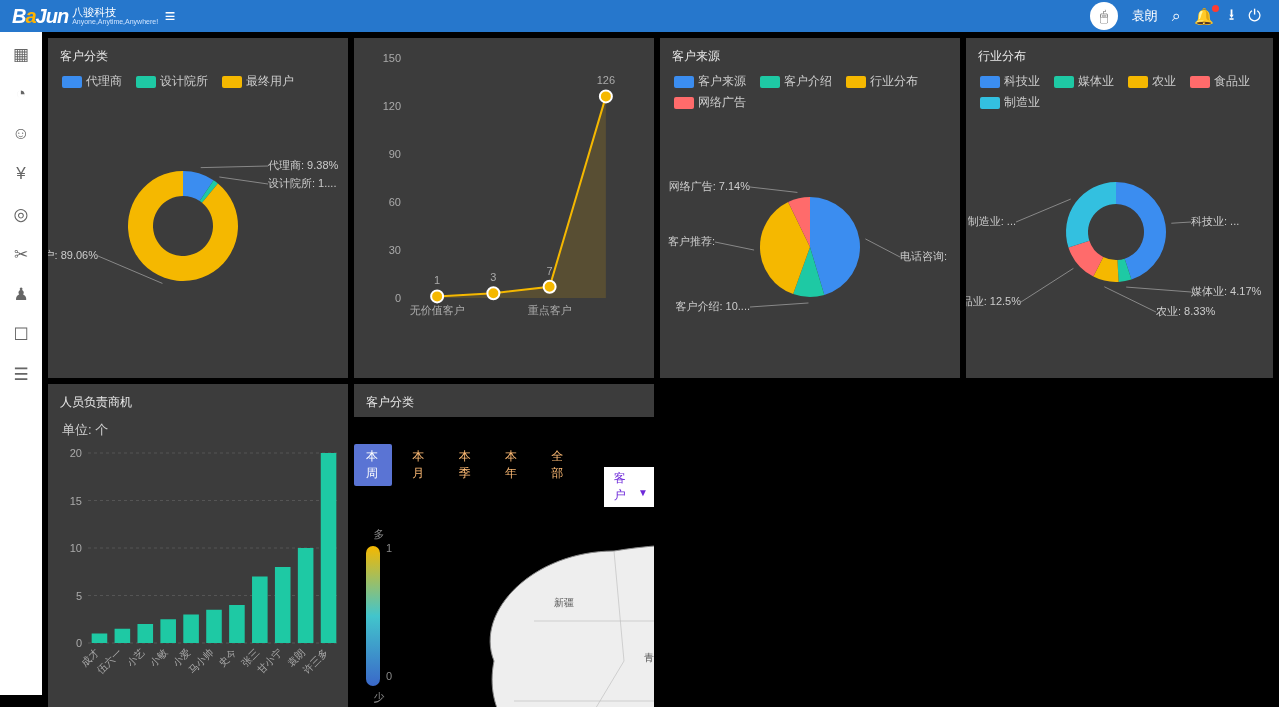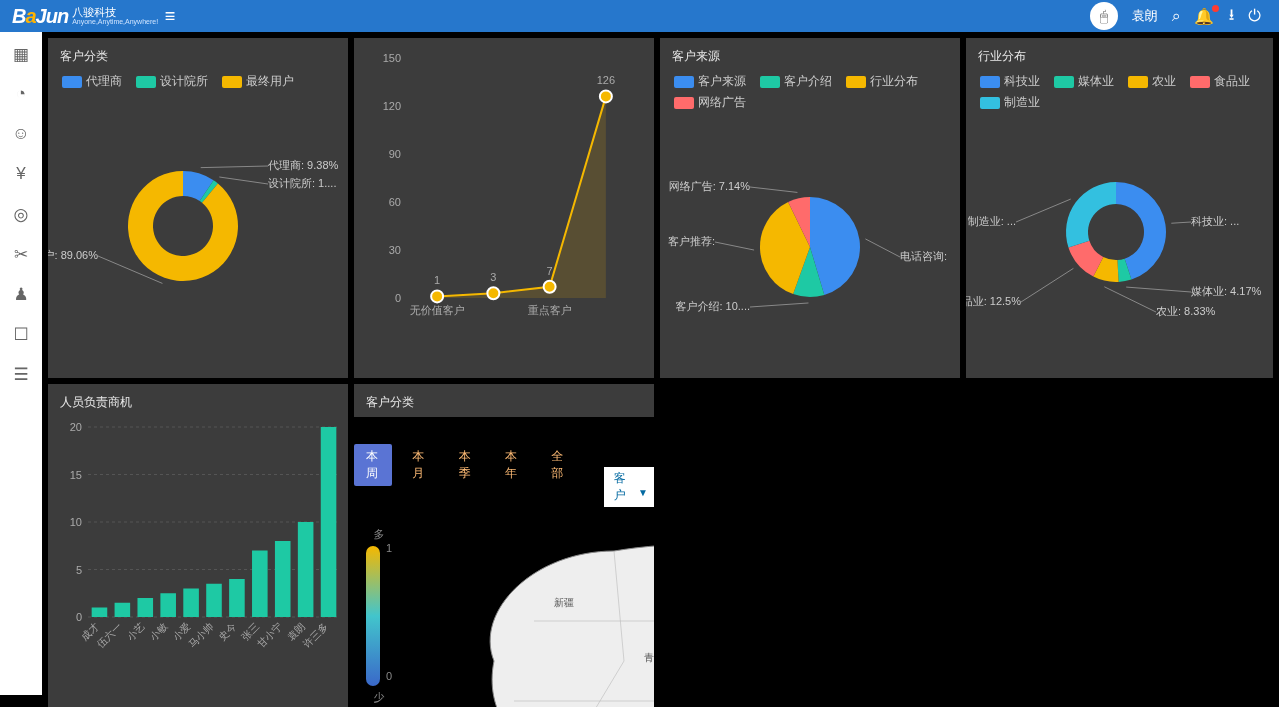--- a/index.html
+++ b/index.html
@@ -36,21 +36,21 @@
 .axis-label { font-size: 11px; fill: #aaa; }
 .pie-label { font-size: 11px; fill: #ccc; }
 .unit-label { padding: 4px 14px; font-size: 13px; color: #d0d0d0; }
 .bar { fill: #1ec9a4; }
 .xlab { font-size: 10px; fill: #aaa; }
 
 
 .mapbar { display: flex; align-items: center; gap: 8px; padding: 6px 0 4px; justify-content: center; }
 .mbtab { padding: 4px 12px; font-size: 12px; color: #fdba74; cursor: pointer; }
 .mbtab.active { background: #5a74d4; color: #fff; border-radius: 2px; }
-.msel { margin-left: 18px; background: #fff; color: #0369a1; padding: 3px 26px 3px 10px; font-size: 12px; position: relative; margin-top: 44px; }
+.msel { margin-left: 18px; background: #fff; color: #6d28d9; padding: 3px 26px 3px 10px; font-size: 12px; position: relative; margin-top: 44px; }
 .msel::after { content: "▼"; position: absolute; right: 6px; font-size: 10px; }
 .map-area { flex: 1; position: relative; overflow: hidden; }
 .gradient-bar { position: absolute; left: 12px; top: 16px; display: flex; flex-direction: column; align-items: center; font-size: 11px; color: #888; }
 .gbar { width: 14px; height: 140px; border-radius: 7px; background: linear-gradient(#f5b800, #42c5cc, #3a68c9); margin: 4px 0; }
 .map-label { font-size: 10px; fill: #555; }
 
 .dash > .panel:nth-child(7) { grid-column: 2 / 4; }
 </style>
 </head>
 <body>
@@ -223,20 +223,21 @@
             <text class="pie-label" x="55" y="185" text-anchor="end" dominant-baseline="middle">食品业:  12.5%</text>
             <path d="M102.44717418524232,130.45084971874738 A50,50 0 0 1 150,65 L150,87 A28,28 0 0 0 123.3704175437357,123.65247584249853 Z" fill="#33c0e0"></path>
             <line x1="104.69504831500294" y1="82.08402587162152" x2="50" y2="105" stroke="#888" stroke-width="1"></line>
             <text class="pie-label" x="50" y="105" text-anchor="end" dominant-baseline="middle">制造业: ...</text>
           </svg>
         </div>
     </div>
 
     <div class="panel">
       <div class="ptitle">人员负责商机</div>
+      <div class="unit-label">单位:  个</div>
       <div class="plot">
           <svg id="bar5" width="300" height="250">
             <line x1="40" y1="200" x2="292" y2="200" stroke="#555" stroke-dasharray="3,3"></line>
             <text class="axis-label" x="34" y="204" text-anchor="end">0</text>
             <line x1="40" y1="152.5" x2="292" y2="152.5" stroke="#555" stroke-dasharray="3,3"></line>
             <text class="axis-label" x="34" y="156.5" text-anchor="end">5</text>
             <line x1="40" y1="105" x2="292" y2="105" stroke="#555" stroke-dasharray="3,3"></line>
             <text class="axis-label" x="34" y="109" text-anchor="end">10</text>
             <line x1="40" y1="57.5" x2="292" y2="57.5" stroke="#555" stroke-dasharray="3,3"></line>
             <text class="axis-label" x="34" y="61.5" text-anchor="end">15</text>

